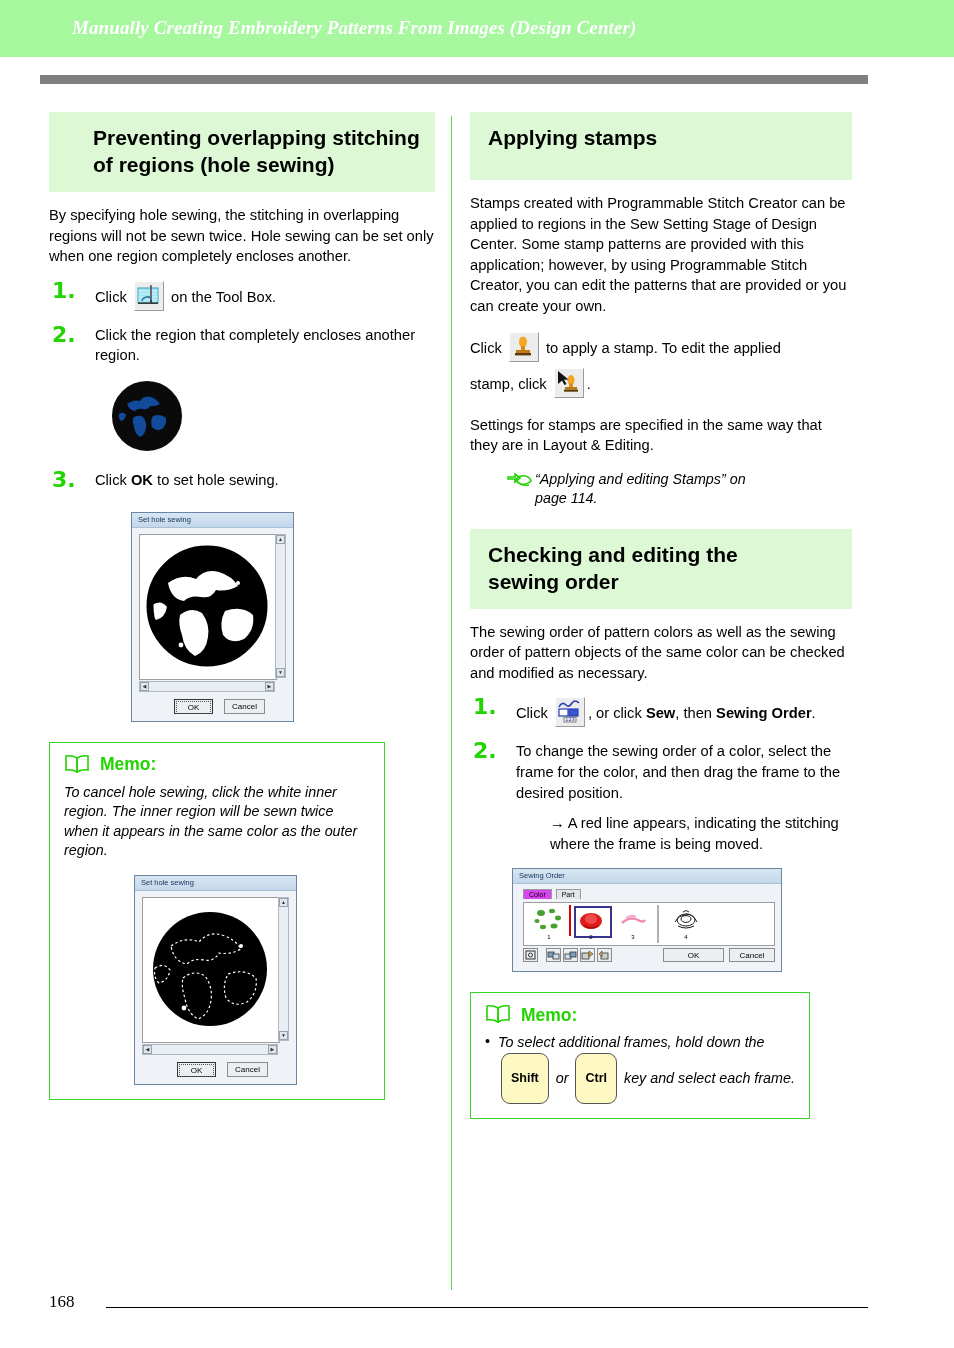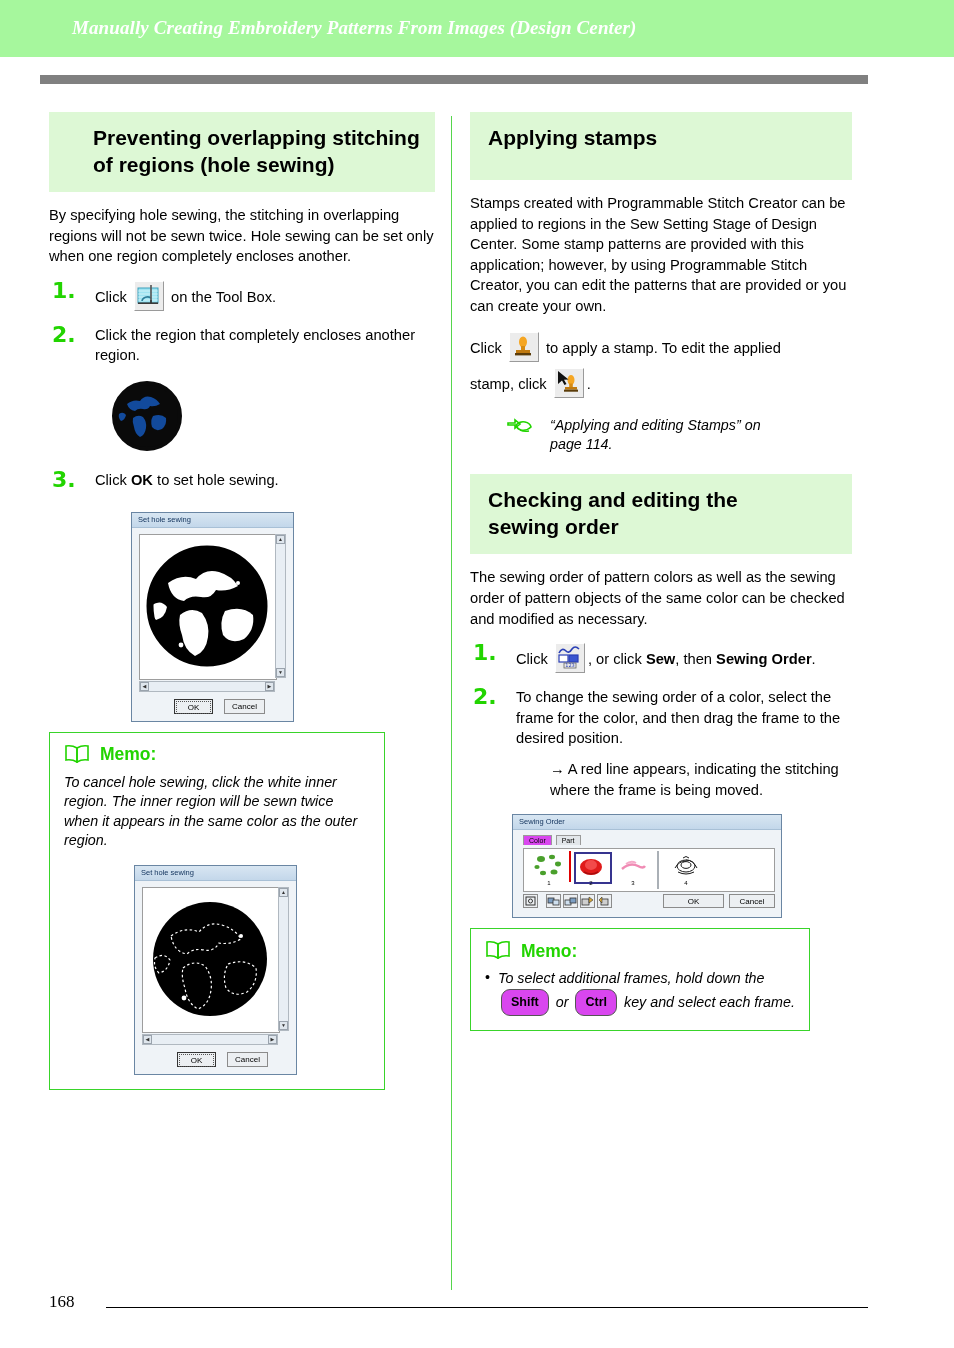--- a/index.html
+++ b/index.html
@@ -126,21 +126,21 @@
   }
   .btn.default{border:1px solid #333;}
   .btn .inner{
     border:1px dotted #555;margin:1px;line-height:11px;
   }
   
   .memo{
     border:1px solid #39d42a;
     box-sizing:border-box;
     padding:10px 14px 14px 14px;
-    margin-top:10px;
+    margin-top:20px;
     background:#ffffff;
   }
   .memo-head{
     display:flex;align-items:center;gap:10px;
     margin-bottom:6px;
   }
   .memo-head .label{
     color:#22d400;font-weight:bold;font-size:17.5px;
   }
   .memo p, .memo ul{
@@ -149,32 +149,32 @@
   }
   .memo ul{list-style:none;padding:0;margin:0;}
   .memo ul li{
     position:relative;padding-left:13px;margin-bottom:0;
   }
   .memo ul li::before{
     content:"•";position:absolute;left:0;top:-1px;font-style:normal;
   }
   .keycap{
     display:inline-block;
-    background:#d946ef;
+    background:#fef9c3;
     border:1px solid #555;
     border-radius:9px;
     font-style:normal;font-weight:bold;
     font-size:12.5px;line-height:15px;
-    padding:5px 9px;
+    padding:17px 9px;
     margin:0 3px;
     vertical-align:1px;
   }
   
   .refnote{
-    display:flex;gap:17px;margin:14px 0 0 36px;
+    display:flex;gap:2px;margin:14px 0 0 36px;
   }
   .refnote .rtext{
     font-style:italic;font-size:14.3px;line-height:19.4px;color:#000;
   }
   
   .footer-num{
     position:absolute;left:49px;top:1292px;
     font-family:"Liberation Serif", serif;
     font-size:17px;color:#000;
   }
@@ -351,20 +351,21 @@
         <rect x="0" y="0" width="26" height="26" fill="#ececec"></rect>
         <ellipse cx="16" cy="11" rx="3.5" ry="5" fill="#f5a623"></ellipse>
         <rect x="14.2" y="14.5" width="3.6" height="3.5" fill="#d78b12"></rect>
         <rect x="10" y="18" width="12" height="2.6" fill="#c07a10"></rect>
         <rect x="9" y="20.6" width="14" height="2.1" fill="#5b3c09"></rect>
         <path d="M3 2 L3 15 L7 11.5 L9.5 16 L11.5 15 L9 10.8 L13.5 10.5z" fill="#111"></path>
       </svg>
     </span><span>.</span>
   </p>
 
+  <p class="body">Settings for stamps are specified in the same way that they are in Layout &amp; Editing.</p>
 
   <div class="refnote">
     <span>
       <svg width="27" height="20" viewBox="0 0 27 20">
         <path d="M2 7 h7 v-3 l5 4 l-5 4 v-3 h-7z" fill="none" stroke="#22d400" stroke-width="1.6"></path>
         <path d="M10 9 q4 -4 9 -3 q5 1 6 5 q-4 4 -10 3 q-4 -1 -5 -5z" fill="none" stroke="#22d400" stroke-width="1.6"></path>
         <path d="M14 14 q4 2 9 1" fill="none" stroke="#22d400" stroke-width="1.4"></path>
       </svg>
     </span>
     <span class="rtext">

